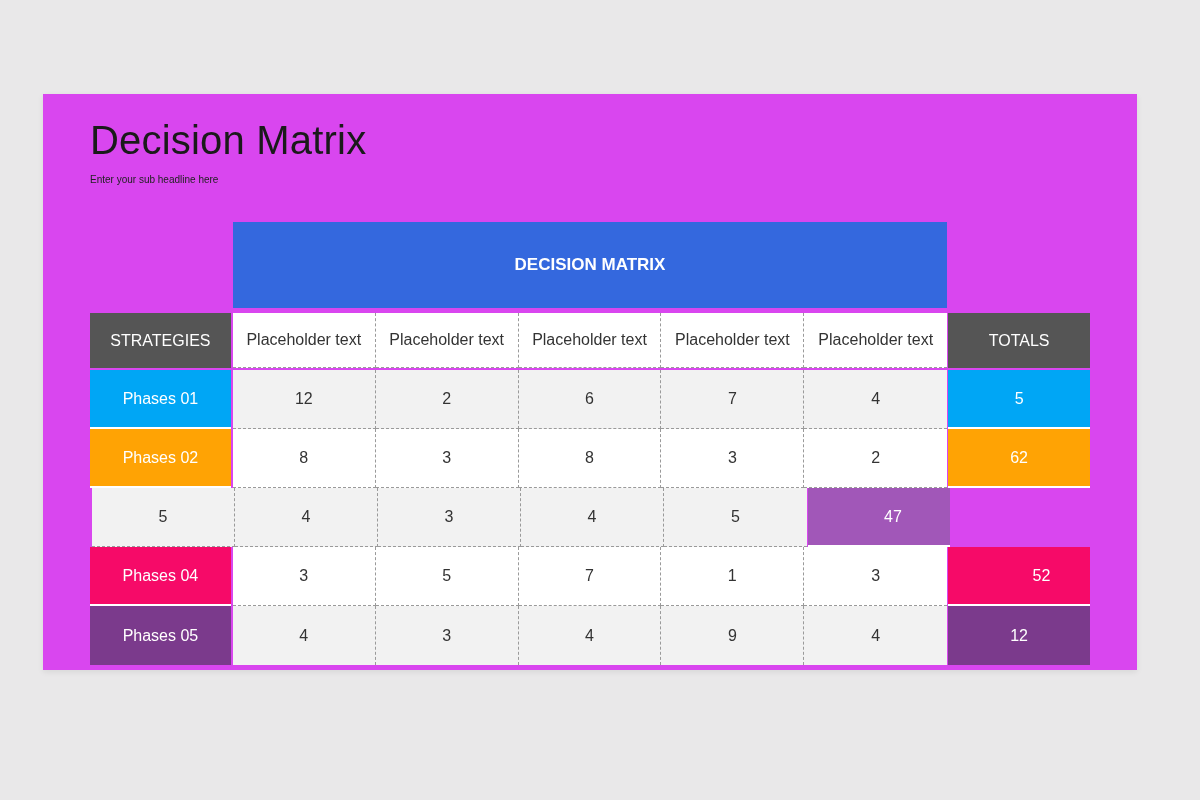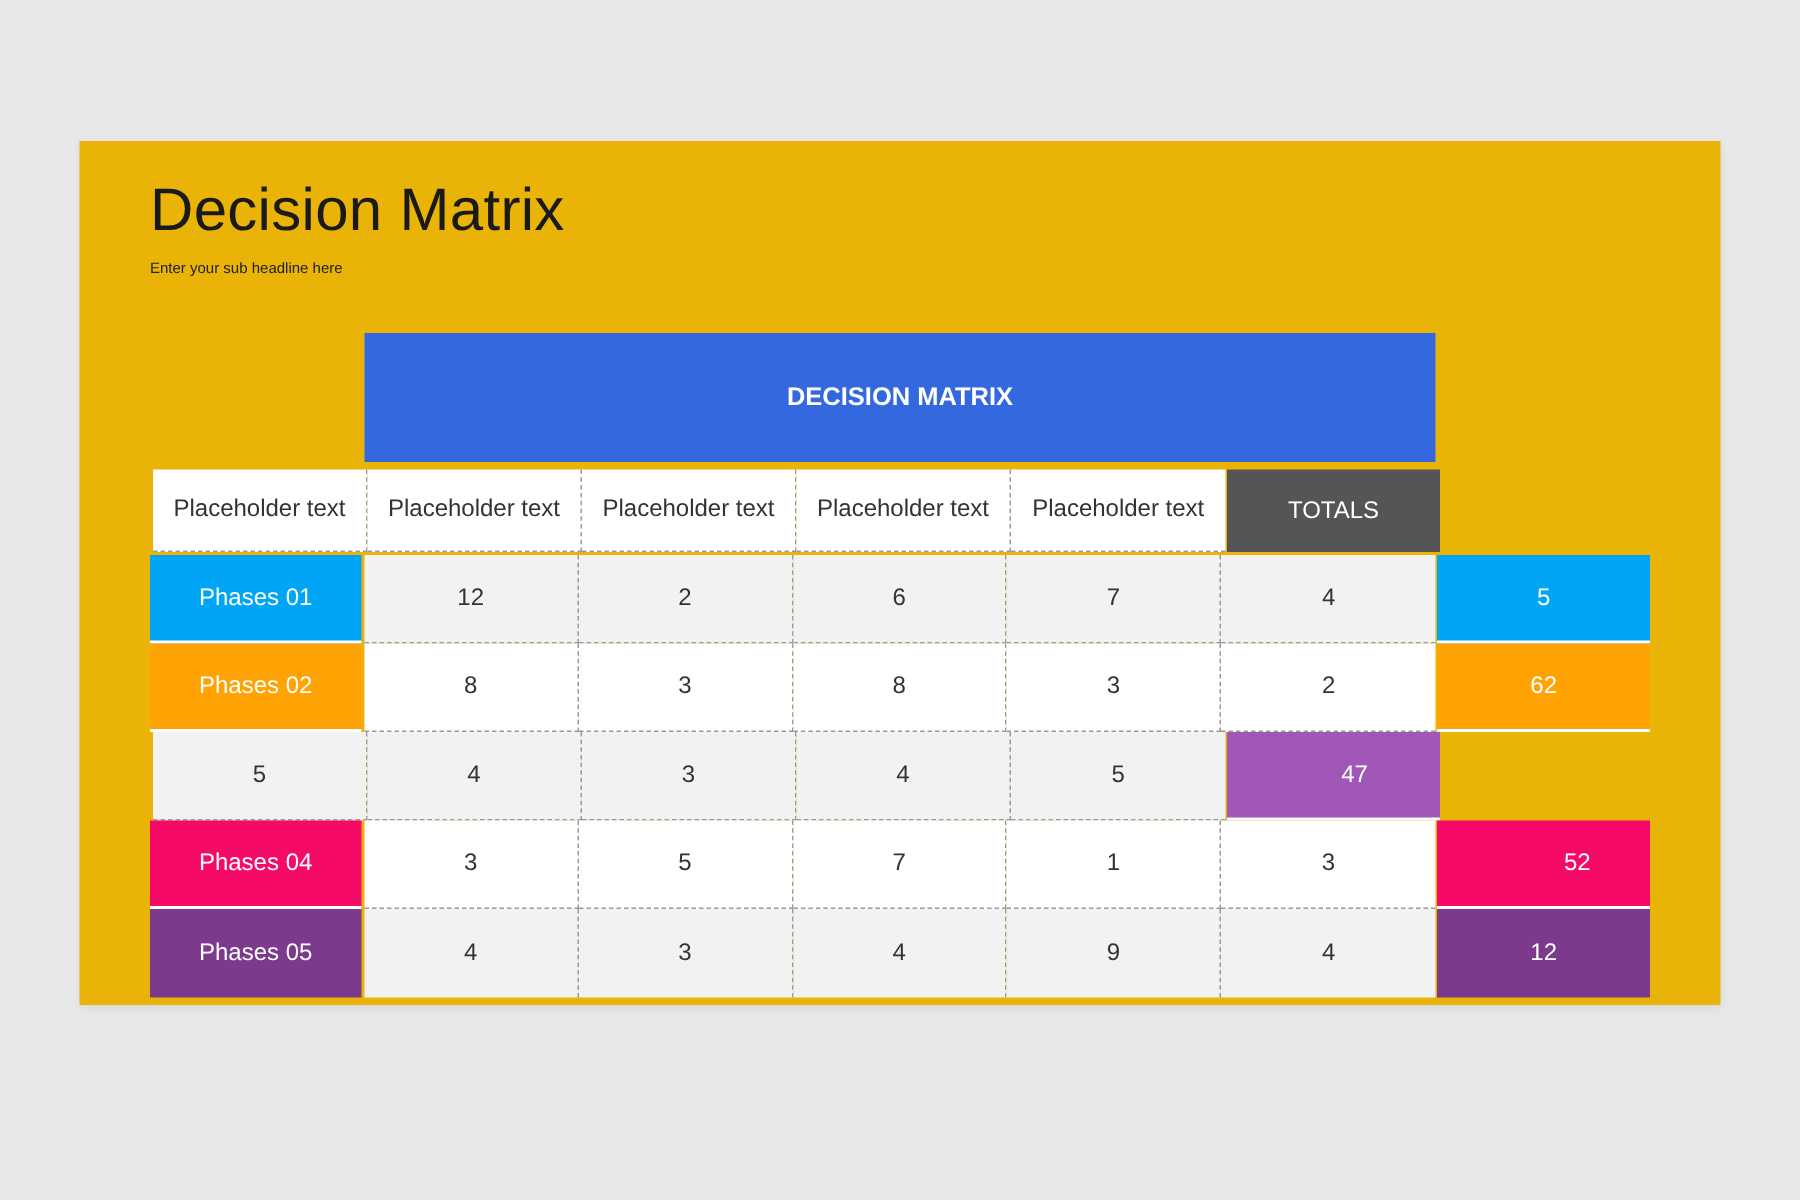--- a/index.html
+++ b/index.html
@@ -3,23 +3,23 @@
 <meta charset="utf-8">
 <style>
   html, body { margin: 0; padding: 0; }
   body {
     width: 1200px; height: 800px;
     background: #e9e8e9;
     font-family: "Liberation Sans", "DejaVu Sans", sans-serif;
     position: relative; overflow: hidden;
   }
   .card {
-    position: absolute; left: 53px; top: 94px;
+    position: absolute; left: 43px; top: 94px;
     width: 1094px; height: 576px;
-    background: #eab308;
+    background: #d946ef;
     box-shadow: 0 2px 6px rgba(0,0,0,0.08);
   }
   .title {
     position: absolute; left: 47px; top: 24px;
     font-size: 40px; color: #1a1a1a; font-weight: normal;
     letter-spacing: 0.2px; margin: 0;
   }
   .subtitle {
     position: absolute; left: 47px; top: 80px;
     font-size: 10px; color: #222222; margin: 0;
@@ -63,20 +63,21 @@
 <div class="card">
   <h1 class="title">Decision Matrix</h1>
   <p class="subtitle">Enter your sub headline here</p>
 
   <div class="band">
     <span>DECISION MATRIX</span>
   </div>
 
   <div class="grid">
     <div class="row header">
+      <div class="cell strat hdr-dark">STRATEGIES</div>
       <div class="cell data first-col">Placeholder text</div>
       <div class="cell data">Placeholder text</div>
       <div class="cell data">Placeholder text</div>
       <div class="cell data">Placeholder text</div>
       <div class="cell data last-col">Placeholder text</div>
       <div class="cell total hdr-dark">TOTALS</div>
     </div>
 
     <div class="row odd">
       <div class="cell strat" style="background: rgb(0, 166, 245);">Phases 01</div>

